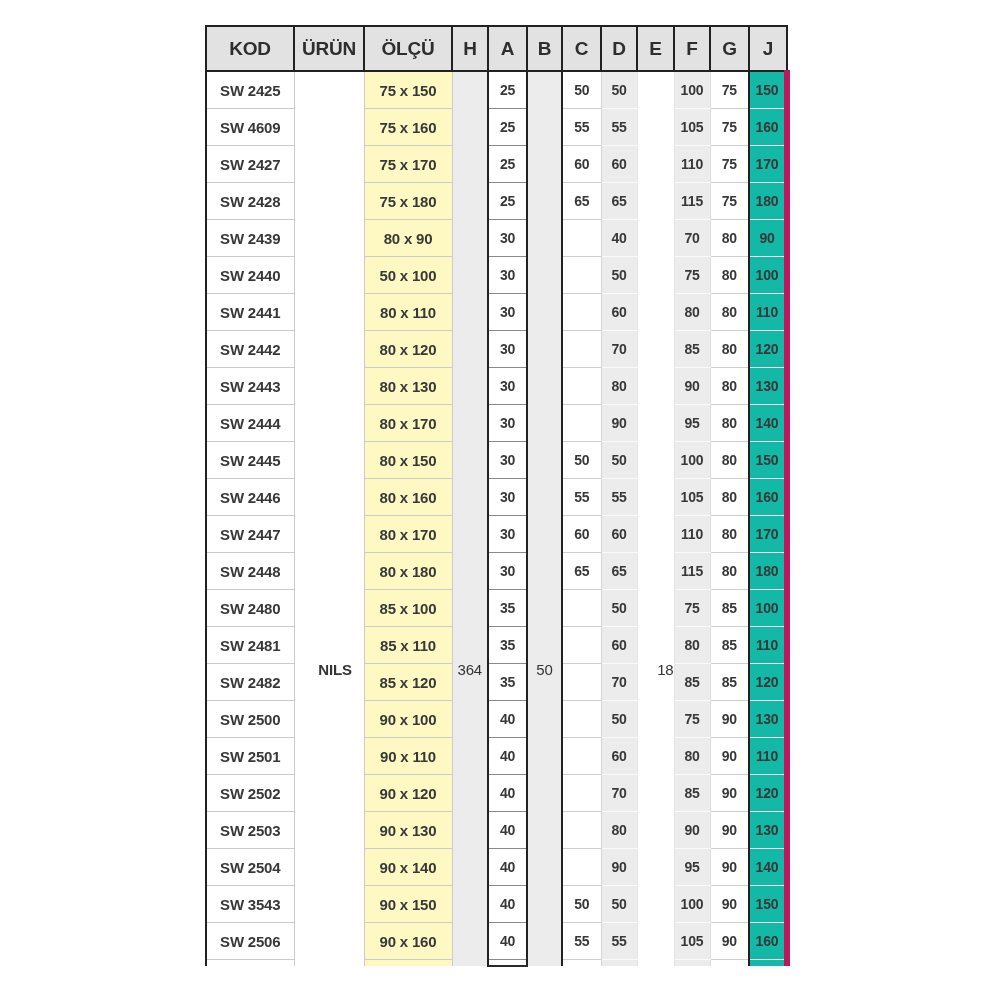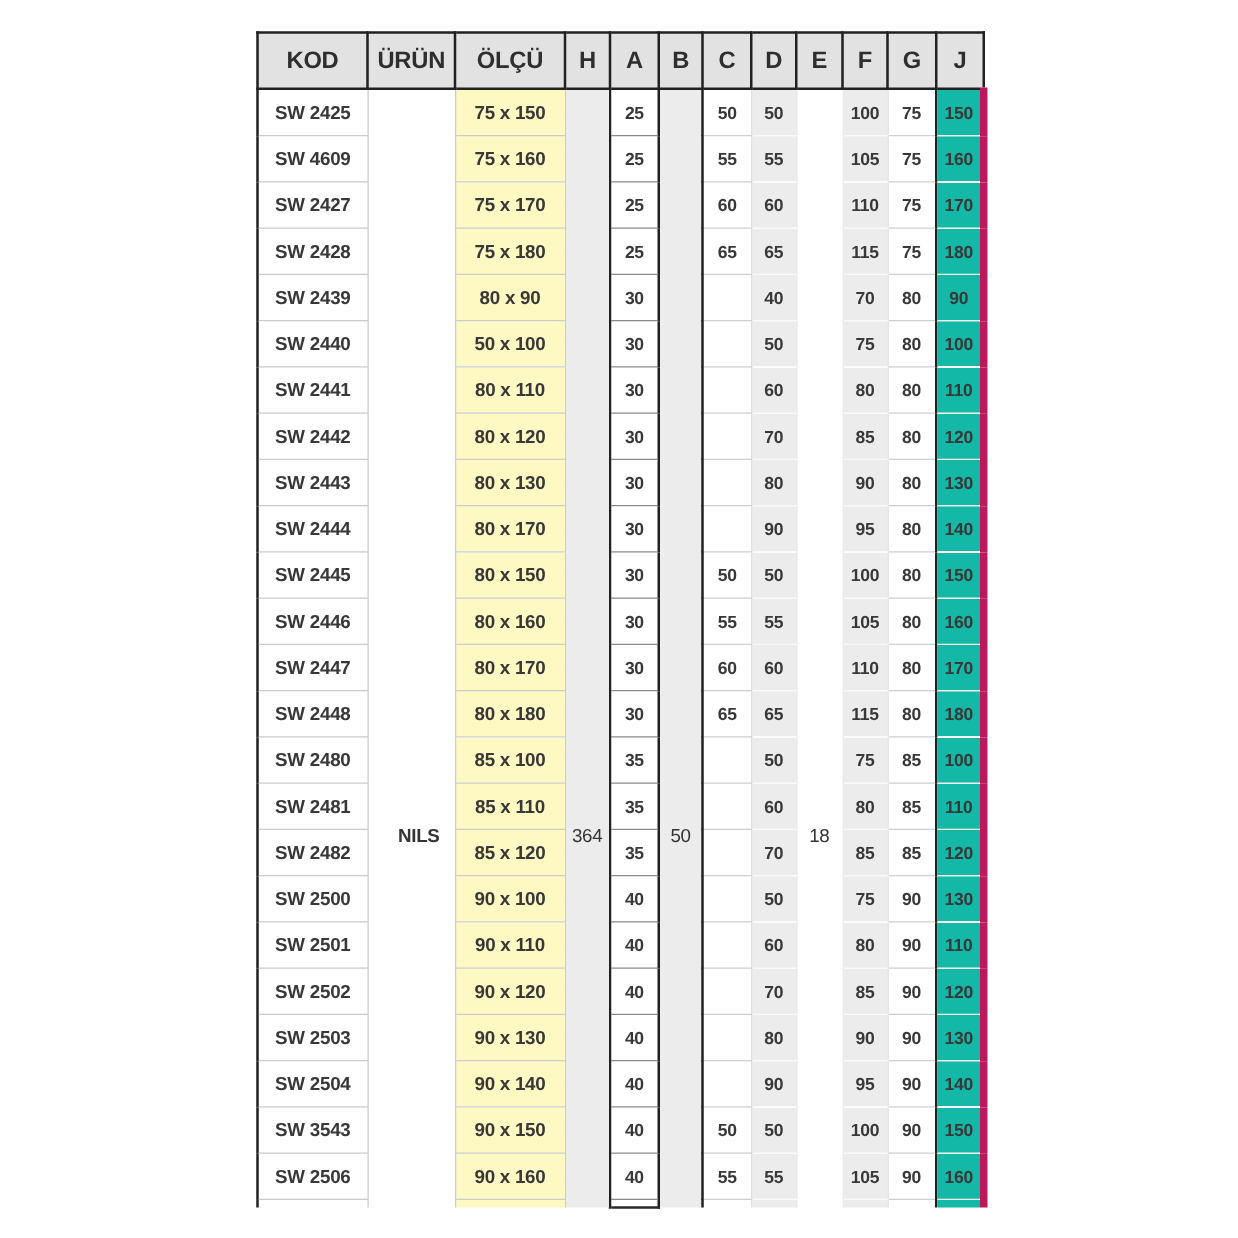--- a/index.html
+++ b/index.html
@@ -22,21 +22,21 @@
   }
   
   td.kod{background:#fff;border-left:2px solid #212121;border-right:1px solid #cbcbcb;border-bottom:1px solid #cbcbcb;font-size:15px;font-weight:700;}
   td.urun{background:#fff;border-right:1px solid #cbcbcb;}
   td.olcu{background:#fef9c3;border-right:1px solid #cbcbcb;border-bottom:1px solid #cbcbcb;font-size:15px;font-weight:700;}
   td.h{background:#ececec;border-right:2px solid #212121;}
   td.a{background:#fff;border-left:2px solid #212121;border-right:2px solid #212121;border-bottom:1px solid #8a8a8a;}
   td.b{background:#ececec;border-right:2px solid #212121;}
   td.c{background:#fff;border-right:1px solid #d6d6d6;border-bottom:1px solid #cfcfcf;}
   td.d{background:#ececec;border-right:1px solid #e4e4e4;border-bottom:1px solid #fafafa;}
-  td.e{background:#fff;border-right:1px solid #e4e4e4;}
+  td.e{background:#fff;border-right:1px solid #e4e4e4;text-align:right;}
   td.f{background:#ececec;border-right:1px solid #dedede;border-bottom:1px solid #fafafa;}
   td.g{background:#fff;border-right:2px solid #212121;border-bottom:1px solid #cfcfcf;}
   td.j{background:#14b8a6;border-right:6px solid #be185d;border-bottom:1px solid #fafafa;margin-top:36px;}
   
   td.merged{position:relative;}
   td.merged .mval{
     position:absolute;left:0;right:0;top:66.8%;transform:translateY(-50%);
     font-size:15px;font-weight:400;color:#343434;
   }
   td.merged.urun .mval{font-weight:700;padding-left:12px;}

